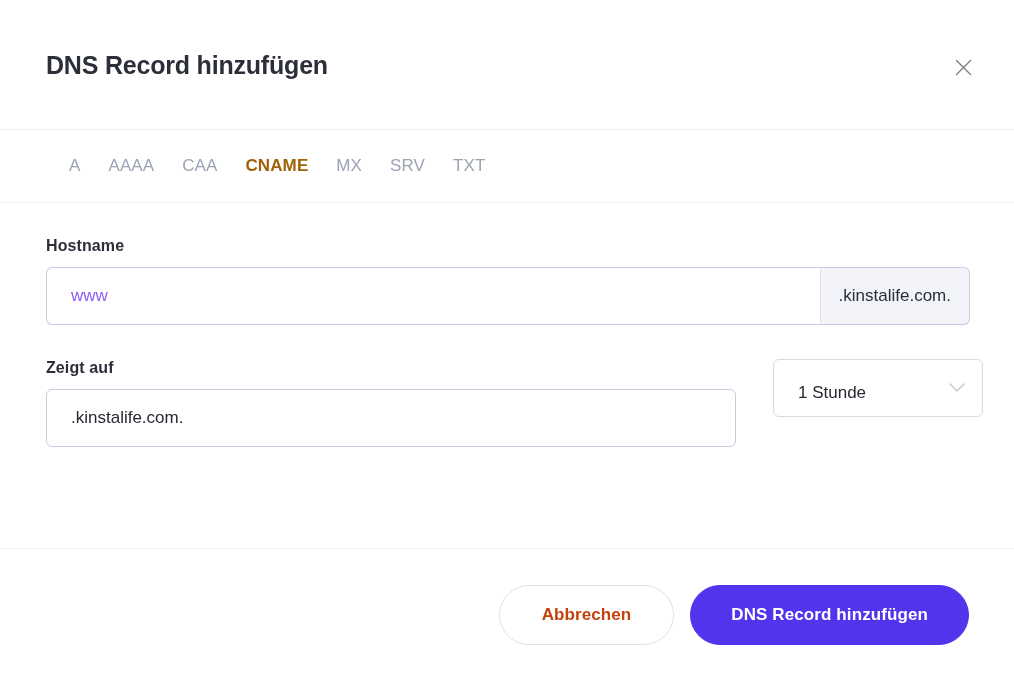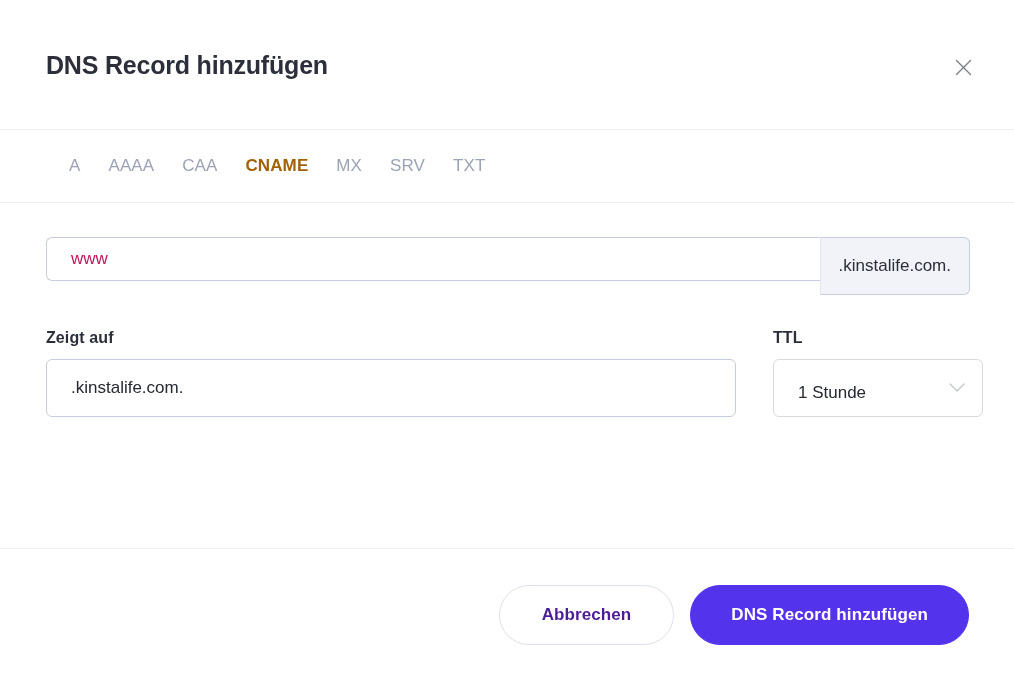--- a/index.html
+++ b/index.html
@@ -99,27 +99,27 @@
 
   .row-hostname { margin-bottom: 34px; }
 
   .input-group {
     display: flex;
     width: 924px;
     height: 58px;
   }
   .text-input {
     flex: 1 1 auto;
-    height: 44px;
+    height: 58px;
     border: 1px solid #c7cdde;
     border-radius: 6px;
     background: #ffffff;
     font-family: inherit;
     font-size: 17px;
-    color: #be185d;
+    color: #8b5cf6;
     padding: 0 24px;
     outline: none;
   }
   .input-group .text-input {
     border-top-right-radius: 0;
     border-bottom-right-radius: 0;
     border-right: 0;
   }
   .input-addon {
     flex: 0 0 auto;
@@ -205,21 +205,21 @@
     font-weight: 700;
     border-radius: 999px;
     cursor: pointer;
     height: 60px;
     letter-spacing: 0.1px;
     white-space: nowrap;
   }
   .btn-cancel {
     background: #ffffff;
     border: 1px solid #dde1eb;
-    color: #4c1d95;
+    color: #c2410c;
     padding: 0 42px;
   }
   .btn-primary {
     background: #5433ed;
     border: 1px solid #5433ed;
     color: #ffffff;
     padding: 0 40px;
   }
 </style>
 </head>
@@ -242,34 +242,34 @@
     <button class="tab">CAA</button>
     <button class="tab active">CNAME</button>
     <button class="tab">MX</button>
     <button class="tab">SRV</button>
     <button class="tab">TXT</button>
   </div>
 
   <div class="modal-body">
 
     <div class="row-hostname">
+      <div class="field-label">Hostname</div>
       <div class="input-group">
         <input class="text-input" type="text" value="www" style="">
         <div class="input-addon">.kinstalife.com.</div>
       </div>
     </div>
 
     <div class="row-two">
       <div class="col-points">
         <div class="field-label">Zeigt auf</div>
         <input class="points-input" type="text" value=".kinstalife.com." style="">
       </div>
 
       <div class="col-ttl">
-        <div class="field-label">TTL</div>
         <div class="select-wrap">
           <select class="ttl-select">
             <option>1 Stunde</option>
           </select>
           <svg class="chevron" width="16" height="10" viewBox="0 0 16 10">
             <path d="M1 1 L8 8 L15 1" stroke="#c3c6cd" stroke-width="1.4" fill="none" stroke-linecap="round" stroke-linejoin="round"></path>
           </svg>
         </div>
       </div>
     </div>

